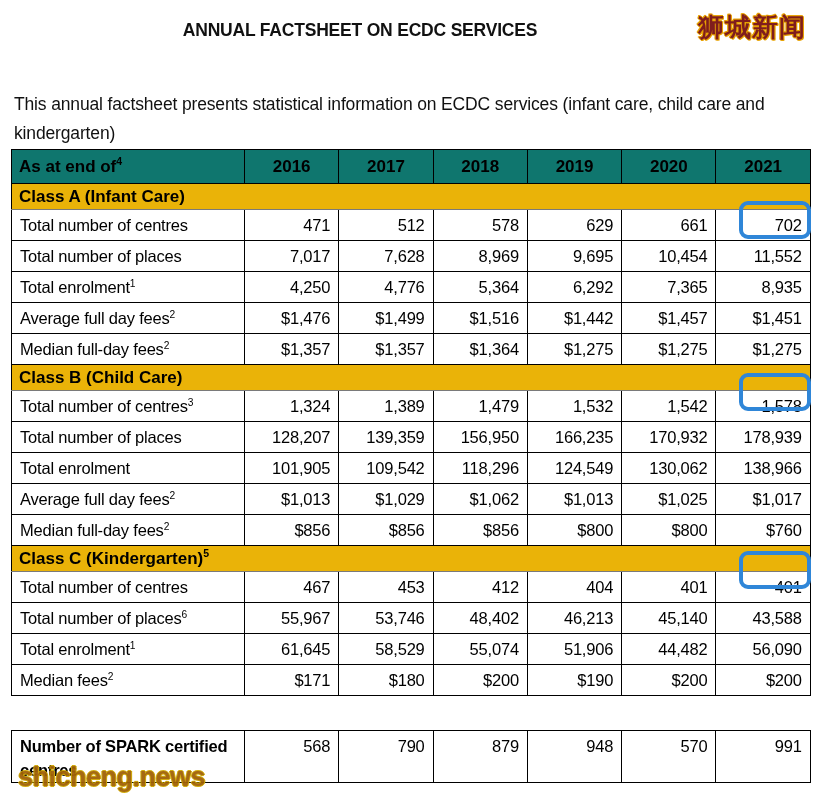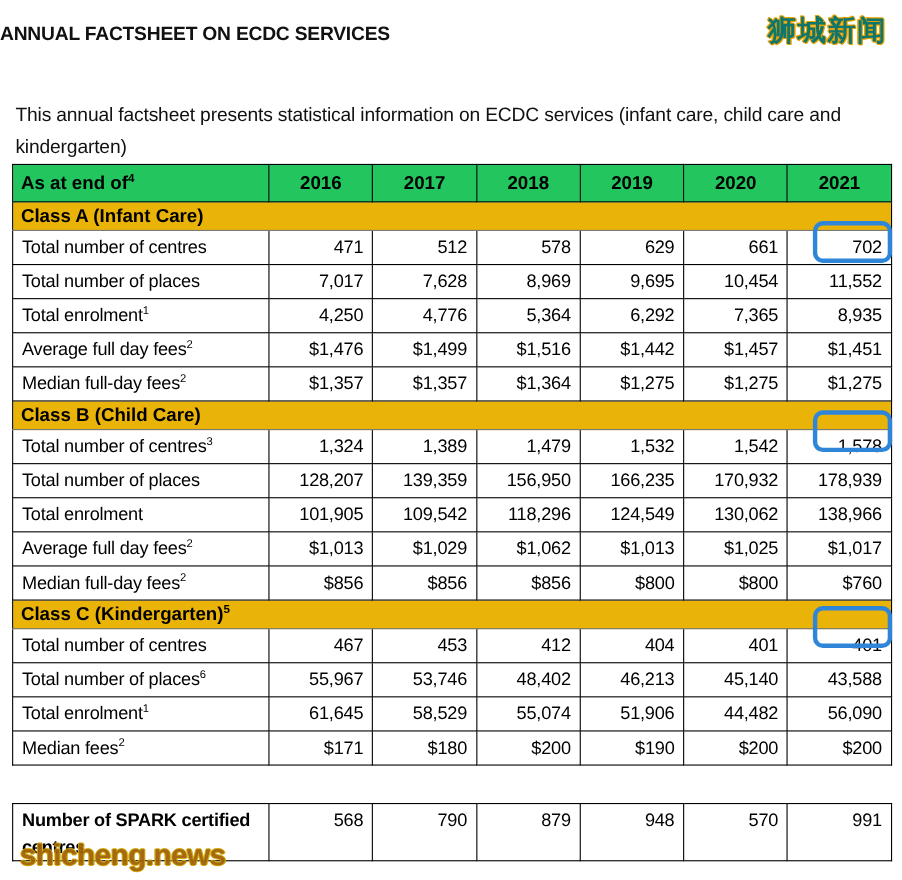--- a/index.html
+++ b/index.html
@@ -22,21 +22,21 @@
     height: 800px;
     box-sizing: border-box;
   }
 
   
   .title {
     position: absolute;
     left: 0;
     top: 20px;
     width: 720px;
-    text-align: left;
+    text-align: center;
     font-size: 17.5px;
     font-weight: bold;
     letter-spacing: -0.2px;
     color: #111;
   }
 
   
   .intro {
     position: absolute;
     left: 14px;
@@ -48,21 +48,21 @@
     letter-spacing: -0.15px;
   }
 
   
   .wm-cn {
     position: absolute;
     right: 14px;
     top: 10px;
     font-size: 26px;
     font-weight: bold;
-    color: #0f766e;
+    color: #7f1d1d;
     text-shadow:
       1px 0 0 #e8a200, -1px 0 0 #e8a200,
       0 1px 0 #e8a200, 0 -1px 0 #e8a200,
       1px 1px 0 #e8a200, -1px -1px 0 #e8a200;
     letter-spacing: 1px;
     user-select: none;
   }
   .wm-url {
     position: absolute;
     left: 18px;
@@ -96,21 +96,21 @@
     font-weight: normal;
     box-sizing: border-box;
   }
 
   
   col.c-label { width: 233px; }
   col.c-year  { width: 94.3px; }
 
   
   tr.hdr th {
-    background: #22c55e;
+    background: #0f766e;
     font-weight: bold;
     height: 34px;
     font-size: 17px;
     border: 1px solid #000;
     margin-left: 32px;
   }
   tr.hdr th.lbl { text-align: left; padding-left: 7px; }
   tr.hdr th.yr  { text-align: center; }
 
   

